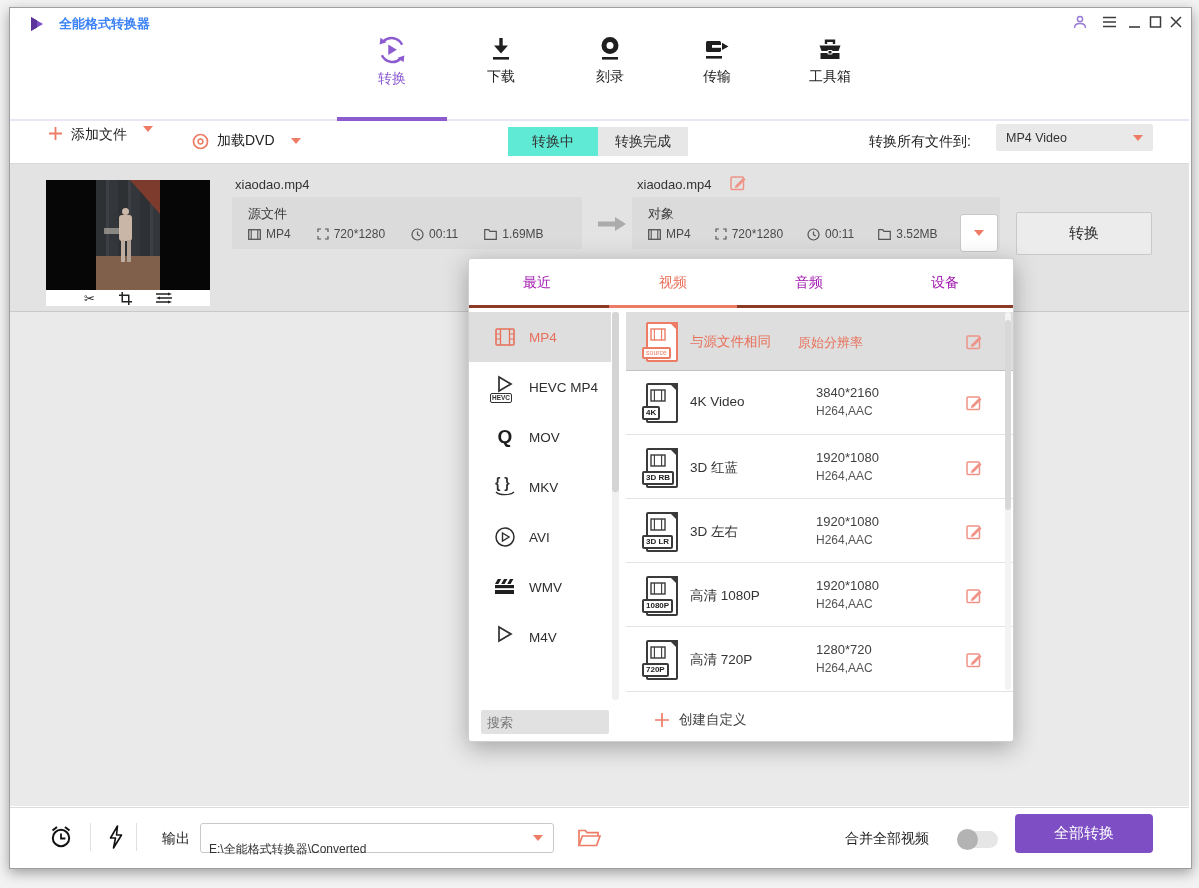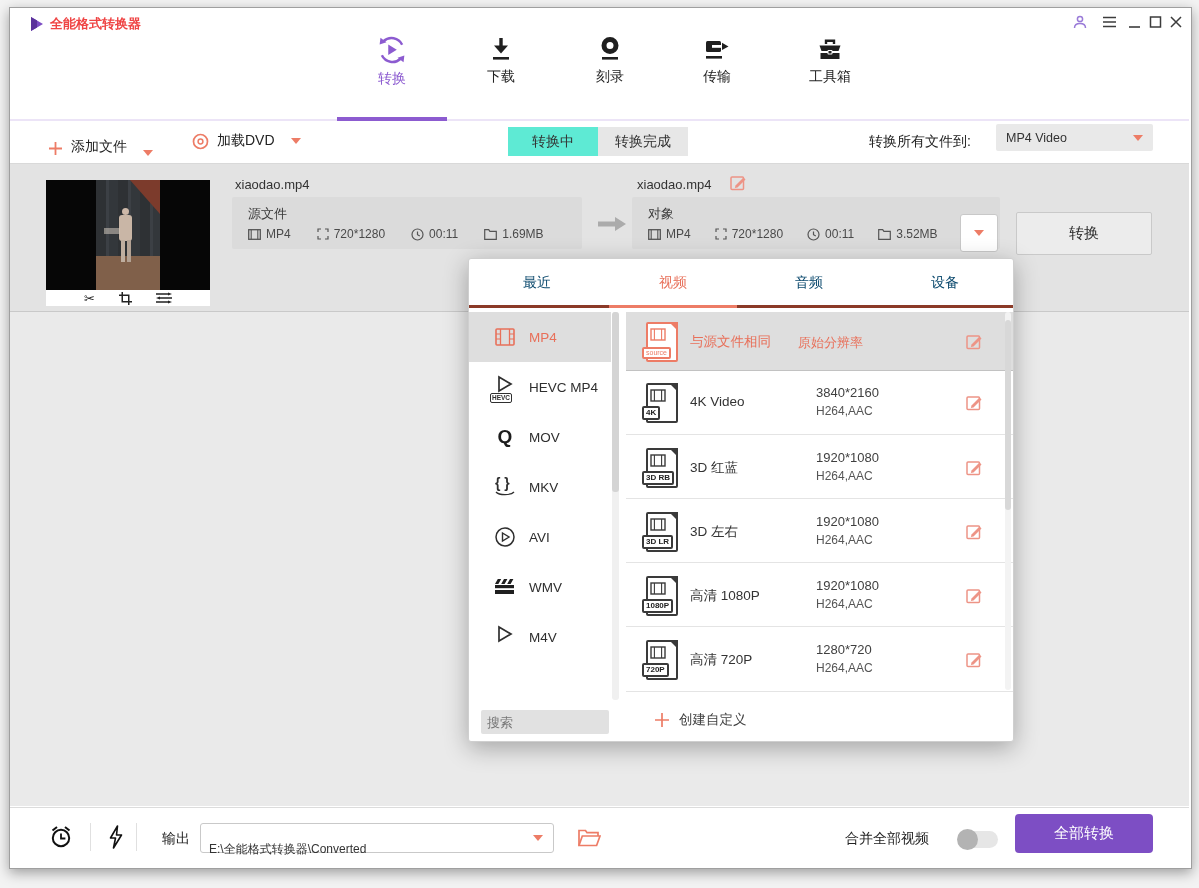--- a/index.html
+++ b/index.html
@@ -1,29 +1,29 @@
 <!DOCTYPE html>
 <html><head>
 <meta charset="utf-8">
 <style>
   html,body{margin:0;padding:0;width:1199px;height:888px;overflow:hidden;
     background:#f3f3f3;font-family:"Liberation Sans","DejaVu Sans",sans-serif;}
   .r{position:absolute;}
   .win{left:9px;top:7px;width:1181px;height:860px;background:#fff;
     border:1px solid #9f9f9f;box-shadow:0 4px 12px rgba(0,0,0,.35);}
-  .tt{font-weight:bold;font-size:13px;color:#ef4444;}
+  .tt{font-weight:bold;font-size:13px;color:#3b82f6;margin-left:9px;}
   .navlbl{font-size:14px;color:#232323;text-align:center;}
   .nav-active{color:#8c5bd0;}
   .tab{font-size:14px;color:#333;text-align:center;line-height:29px;cursor:default;}
   .panel{background:#dbdbdb;border-radius:2px;}
   .ptitle{font-size:13px;color:#3a3a3a;}
   .inf{display:flex;align-items:center;gap:5px;font-size:12px;color:#4a4a4a;}
   .caret{width:0;height:0;border-left:5px solid transparent;border-right:5px solid transparent;border-top:6px solid #ed7c66;}
   .pop{background:#fff;border:1px solid #cfcfcf;border-radius:3px;box-shadow:0 6px 24px rgba(0,0,0,.3);}
-  .ptab{font-size:14px;color:#0c4a6e;text-align:center;line-height:46px;}
+  .ptab{font-size:14px;color:#a21caf;text-align:center;line-height:46px;}
   .ptab.on{color:#e8705a;}
   .fmt{height:50px;display:flex;align-items:center;font-size:13.5px;color:#2f2f2f;}
   .fmt .ic{width:24px;height:24px;margin-left:24px;margin-right:12px;position:relative;flex:0 0 auto;}
   .fmt.sel{background:#dedede;color:#e8705a;}
   .badge{position:absolute;left:-3px;bottom:-4px;background:#fff;border:1px solid #2f2f2f;
     border-radius:2px;font-size:6.5px;font-weight:bold;color:#2f2f2f;padding:0 1px;line-height:1.25;}
   .prow{position:absolute;left:157px;width:387px;height:64px;}
   .psep{border-top:1px solid #e4e4e4;}
   .pname{position:absolute;left:64px;top:24px;font-size:13.5px;color:#333;}
   .pres{position:absolute;left:190px;top:13px;font-size:13px;color:#3f3f3f;line-height:19px;}
@@ -116,21 +116,21 @@
       <path d="M4.5 17h19v6h-19z" fill="#1f1f1f"></path>
       <rect x="11.5" y="14" width="5" height="4.5" rx="1" fill="#fff"></rect>
       <rect x="12.5" y="15" width="3" height="2.5" fill="#1f1f1f"></rect>
     </svg>
     <div class="navlbl">工具箱</div>
   </div>
   <div class="r" style="left:0;top:111px;width:1179px;height:2px;background:#ece4f7"></div>
   <div class="r" style="left:327px;top:109px;width:110px;height:4px;background:#8c5bd0"></div>
 
   <div class="r" style="left:0;top:113px;width:1179px;height:42px;background:#fff;border-bottom:1px solid #d9d9d9"></div>
-  <div class="r" style="left:38px;top:118px;height:30px;display:flex;align-items:flex-end;gap:8px">
+  <div class="r" style="left:38px;top:118px;height:30px;display:flex;align-items:flex-start;gap:8px">
     <svg width="15" height="15" viewBox="0 0 15 15">
       <path d="M7.5 1v13M1 7.5h13" stroke="#ed7c66" stroke-width="1.8"></path>
     </svg>
     <span style="font-size:14px;color:#232323">添加文件</span>
     <span class="caret" style="margin-left:8px"></span>
   </div>
   <div class="r" style="left:182px;top:118px;height:30px;display:flex;align-items:center;gap:8px">
     <svg width="17" height="17" viewBox="0 0 17 17">
       <circle cx="8.5" cy="8.5" r="7" fill="none" stroke="#ed7c66" stroke-width="1.7"></circle>
       <circle cx="8.5" cy="8.5" r="2.4" fill="none" stroke="#ed7c66" stroke-width="1.5"></circle>

